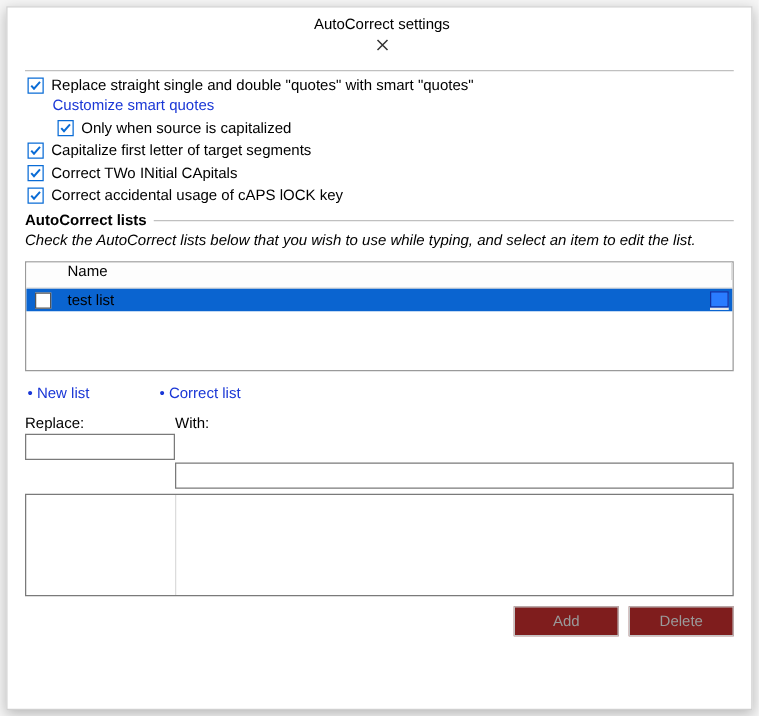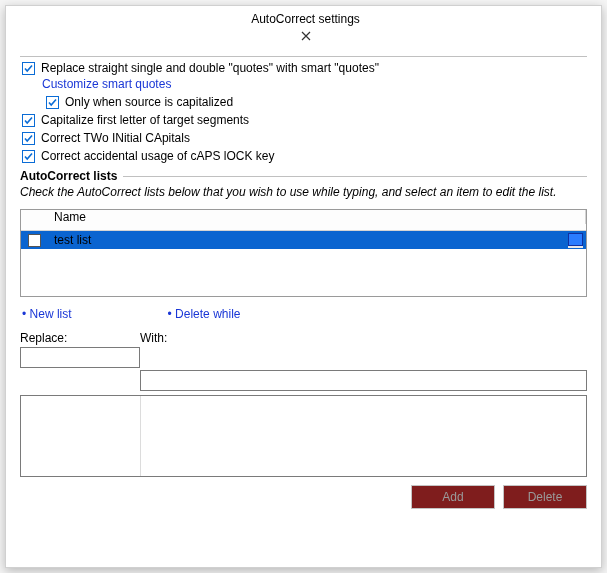--- a/index.html
+++ b/index.html
@@ -86,21 +86,21 @@
   }
   .row-chk .cb{border-color:#555;}
   .row-name{flex:1;display:flex;align-items:center;padding:0 6px;}
   .row-type{
     width:22px;display:flex;align-items:center;justify-content:center;
   }
   .monitor-icon{
     width:13px;height:11px;border:1px solid #1030a0;background:#2a7cff;
     box-shadow:0 2px 0 0 #e8e8e8;position:relative;top:-1px;
   }
-  .links-row{display:flex;gap:96px;margin-top:10px;margin-left:2px;}
+  .links-row{display:flex;gap:56px;margin-top:10px;margin-left:2px;}
   .bullet-link{color:var(--link);}
   .bullet-link::before{content:"• ";}
   
   .fields-row{display:flex;gap:0;margin-top:10px;}
   .field-col{display:flex;flex-direction:column;}
   .field-col .lbl{margin-bottom:2px;}
   .text-input{
     height:21px;border:1px solid var(--field-border);background:#fff;
     box-sizing:border-box;padding:2px 4px;font:inherit;
   }
@@ -210,21 +210,21 @@
         </div>
         <div class="row-name">test list</div>
         <div class="row-type">
           <span class="monitor-icon"></span>
         </div>
       </div>
     </div>
 
     <div class="links-row">
       <a class="bullet-link">New list</a>
-      <a class="bullet-link">Delete while</a>
+      <a class="bullet-link">Correct list</a>
     </div>
 
     <div class="fields-row">
       <div class="field-col replace-col">
         <span class="lbl">Replace:</span>
         <input class="text-input" value="" style="">
       </div>
       <div class="field-col with-col">
         <span class="lbl">With:</span>
         <input class="text-input" value="" style="">

